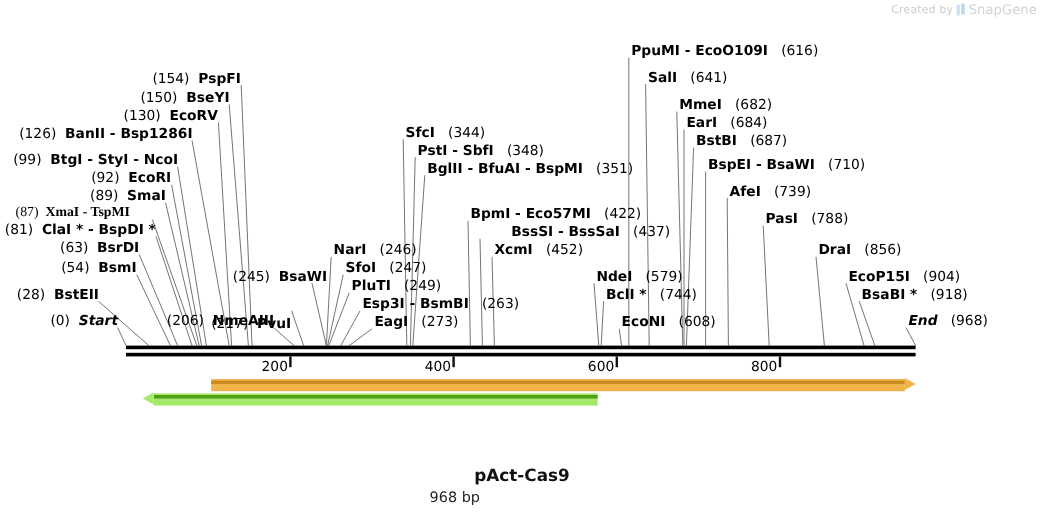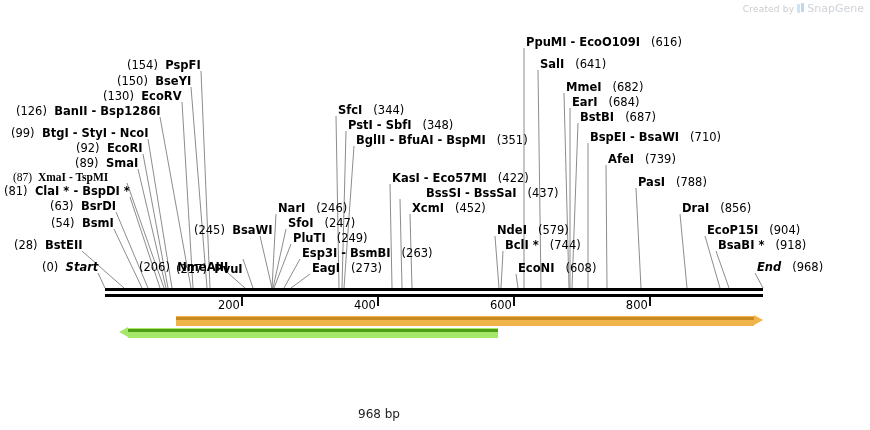--- a/index.html
+++ b/index.html
@@ -151,21 +151,21 @@
       <div class="lbl" style="left: 176px; top: 263px;"><span class="pos">(217)</span>&nbsp;&nbsp;<span class="enz">PvuI</span></div>
       <div class="lbl" style="left: 194px; top: 224px;"><span class="pos">(245)</span>&nbsp;&nbsp;<span class="enz">BsaWI</span></div>
       <div class="lbl" style="left: 278px; top: 202px;"><span class="enz">NarI</span>&nbsp;&nbsp;&nbsp;<span class="pos">(246)</span></div>
       <div class="lbl" style="left: 288px; top: 217px;"><span class="enz">SfoI</span>&nbsp;&nbsp;&nbsp;<span class="pos">(247)</span></div>
       <div class="lbl" style="left: 293px; top: 232px;"><span class="enz">PluTI</span>&nbsp;&nbsp;&nbsp;<span class="pos">(249)</span></div>
       <div class="lbl" style="left: 302px; top: 247px;"><span class="enz">Esp3I</span><span class="sep"> - </span><span class="enz">BsmBI</span>&nbsp;&nbsp;&nbsp;<span class="pos">(263)</span></div>
       <div class="lbl" style="left: 312px; top: 262px;"><span class="enz">EagI</span>&nbsp;&nbsp;&nbsp;<span class="pos">(273)</span></div>
       <div class="lbl" style="left: 338px; top: 104px;"><span class="enz">SfcI</span>&nbsp;&nbsp;&nbsp;<span class="pos">(344)</span></div>
       <div class="lbl" style="left: 348px; top: 119px;"><span class="enz">PstI</span><span class="sep"> - </span><span class="enz">SbfI</span>&nbsp;&nbsp;&nbsp;<span class="pos">(348)</span></div>
       <div class="lbl" style="left: 356px; top: 134px;"><span class="enz">BglII</span><span class="sep"> - </span><span class="enz">BfuAI</span><span class="sep"> - </span><span class="enz">BspMI</span>&nbsp;&nbsp;&nbsp;<span class="pos">(351)</span></div>
-      <div class="lbl" style="left: 392px; top: 172px;"><span class="enz">KasI</span><span class="sep"> - </span><span class="enz">Eco57MI</span>&nbsp;&nbsp;&nbsp;<span class="pos">(422)</span></div>
+      <div class="lbl" style="left: 392px; top: 172px;"><span class="enz">BpmI</span><span class="sep"> - </span><span class="enz">Eco57MI</span>&nbsp;&nbsp;&nbsp;<span class="pos">(422)</span></div>
       <div class="lbl" style="left: 402px; top: 187px; margin-left: 24px;"><span class="enz">BssSI</span><span class="sep"> - </span><span class="enz">BssSaI</span>&nbsp;&nbsp;&nbsp;<span class="pos">(437)</span></div>
       <div class="lbl" style="left: 412px; top: 202px;"><span class="enz">XcmI</span>&nbsp;&nbsp;&nbsp;<span class="pos">(452)</span></div>
       <div class="lbl" style="left: 497px; top: 224px;"><span class="enz">NdeI</span>&nbsp;&nbsp;&nbsp;<span class="pos">(579)</span></div>
       <div class="lbl" style="left: 505px; top: 239px;"><span class="enz">BclI *</span>&nbsp;&nbsp;&nbsp;<span class="pos">(744)</span></div>
       <div class="lbl" style="left: 518px; top: 262px;"><span class="enz">EcoNI</span>&nbsp;&nbsp;&nbsp;<span class="pos">(608)</span></div>
       <div class="lbl" style="left: 526px; top: 36px;"><span class="enz">PpuMI</span><span class="sep"> - </span><span class="enz">EcoO109I</span>&nbsp;&nbsp;&nbsp;<span class="pos">(616)</span></div>
       <div class="lbl" style="left: 540px; top: 58px;"><span class="enz">SalI</span>&nbsp;&nbsp;&nbsp;<span class="pos">(641)</span></div>
       <div class="lbl" style="left: 566px; top: 81px;"><span class="enz">MmeI</span>&nbsp;&nbsp;&nbsp;<span class="pos">(682)</span></div>
       <div class="lbl" style="left: 572px; top: 96px;"><span class="enz">EarI</span>&nbsp;&nbsp;&nbsp;<span class="pos">(684)</span></div>
       <div class="lbl" style="left: 580px; top: 111px;"><span class="enz">BstBI</span>&nbsp;&nbsp;&nbsp;<span class="pos">(687)</span></div>
@@ -196,14 +196,15 @@
       <div class="feat" style="left: 176.374px; top: 315px; width: 586.626px;">
         <div class="body" style="height: 9px; top: 1px; background: rgb(240, 180, 74); border-top: 1px solid rgb(240, 180, 74); box-shadow: rgb(201, 138, 34) 0px 3px 0px 0px inset; left: 0px; right: 9px;"></div>
         <div class="head" style="border-top: 5.5px solid transparent; border-bottom: 5.5px solid transparent; right: 0px; border-left: 9px solid rgb(240, 180, 74);"></div>
       </div>
       <div class="feat" style="left: 118.595px; top: 327px; width: 379.302px;">
         <div class="body" style="height: 9px; top: 1px; background: rgb(166, 232, 106); border-top: 1px solid rgb(166, 232, 106); box-shadow: rgb(78, 158, 24) 0px 3px 0px 0px inset; left: 9px; right: 0px;"></div>
         <div class="head" style="border-top: 5.5px solid transparent; border-bottom: 5.5px solid transparent; left: 0px; border-right: 9px solid rgb(166, 232, 106);"></div>
       </div>
     </div>
 
+  <div class="title" style="top:389px;">pAct-Cas9</div>
   <div class="subtitle" style="top:407px;">968 bp</div>
 </div>
 
 </body></html>

